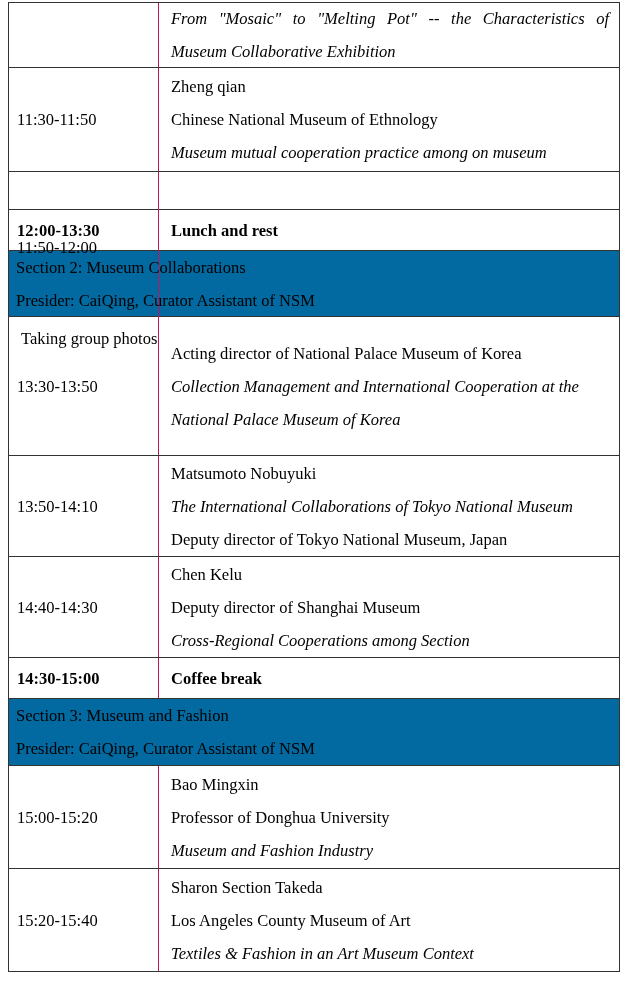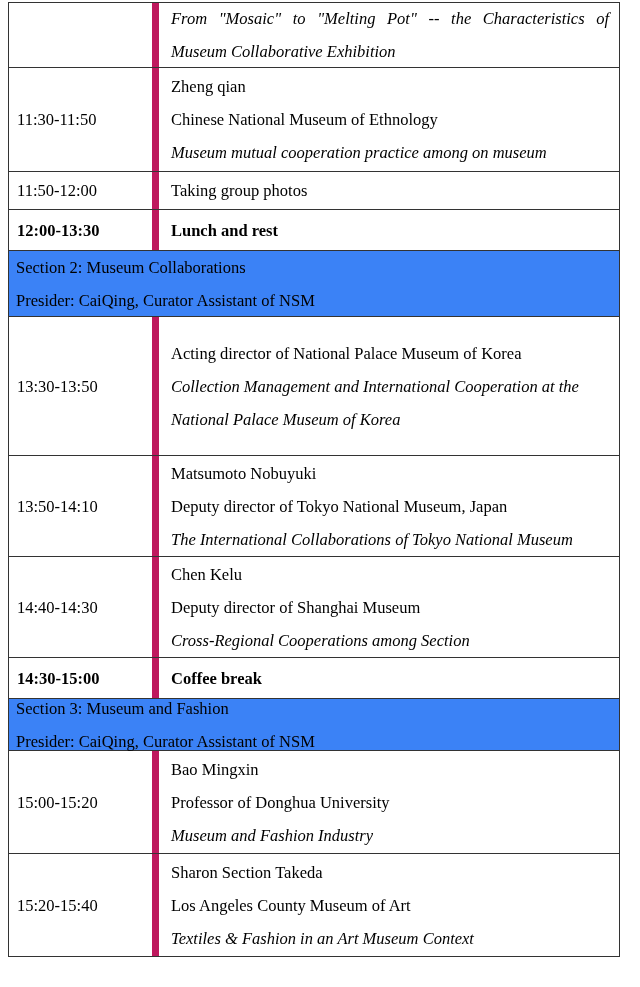--- a/index.html
+++ b/index.html
@@ -32,21 +32,21 @@
   }
   .row.last {
     border-bottom: none;
   }
   .cell {
     box-sizing: border-box;
   }
   .time-cell {
     width: 150px;
     flex: 0 0 150px;
-    border-right: 7px solid #be185d;
+    border-right: 1px solid #be185d;
     display: flex;
     align-items: center;
     padding-left: 8px;
   }
   .content-cell {
     flex: 1 1 auto;
     display: flex;
     flex-direction: column;
     justify-content: center;
     padding: 0 10px 0 12px;
@@ -67,32 +67,32 @@
     white-space: normal;
     text-align: justify;
     text-align-last: justify;
   }
   .section-row {
     display: flex;
     flex-direction: column;
     justify-content: center;
     box-sizing: border-box;
     border-bottom: 1px solid #333333;
-    background: #3b82f6;
+    background: #0369a1;
     padding-left: 7px;
   }
   
   .h65  { height: 65px; }
   .h104 { height: 104px; }
-  .h38  { height: 38px; }
+  .h38  { height: 38px; flex-direction: column; }
   .h41  { height: 41px; font-weight: bold; }
   .h66  { height: 66px; }
   .h139 { height: 139px; }
   .h101 { height: 101px; }
-  .h67  { height: 52px; }
+  .h67  { height: 67px; }
   .h103 { height: 103px; }
   .h102 { height: 102px; }
 </style>
 </head>
 <body>
 
 <div class="page">
   <div class="schedule-table">
 
     <div class="row h65">
@@ -149,22 +149,22 @@
         <p class="line italic">National Palace Museum of Korea</p>
       </div>
     </div>
 
     <div class="row h101">
       <div class="cell time-cell">
         <span class="time-label">13:50-14:10</span>
       </div>
       <div class="cell content-cell">
         <p class="line">Matsumoto Nobuyuki</p>
+        <p class="line italic">The International Collaborations of Tokyo National Museum</p>
         <p class="line">Deputy director of Tokyo National Museum, Japan</p>
-        <p class="line italic">The International Collaborations of Tokyo National Museum</p>
       </div>
     </div>
 
     <div class="row h101">
       <div class="cell time-cell">
         <span class="time-label">14:40-14:30</span>
       </div>
       <div class="cell content-cell">
         <p class="line">Chen Kelu</p>
         <p class="line">Deputy director of Shanghai Museum</p>

